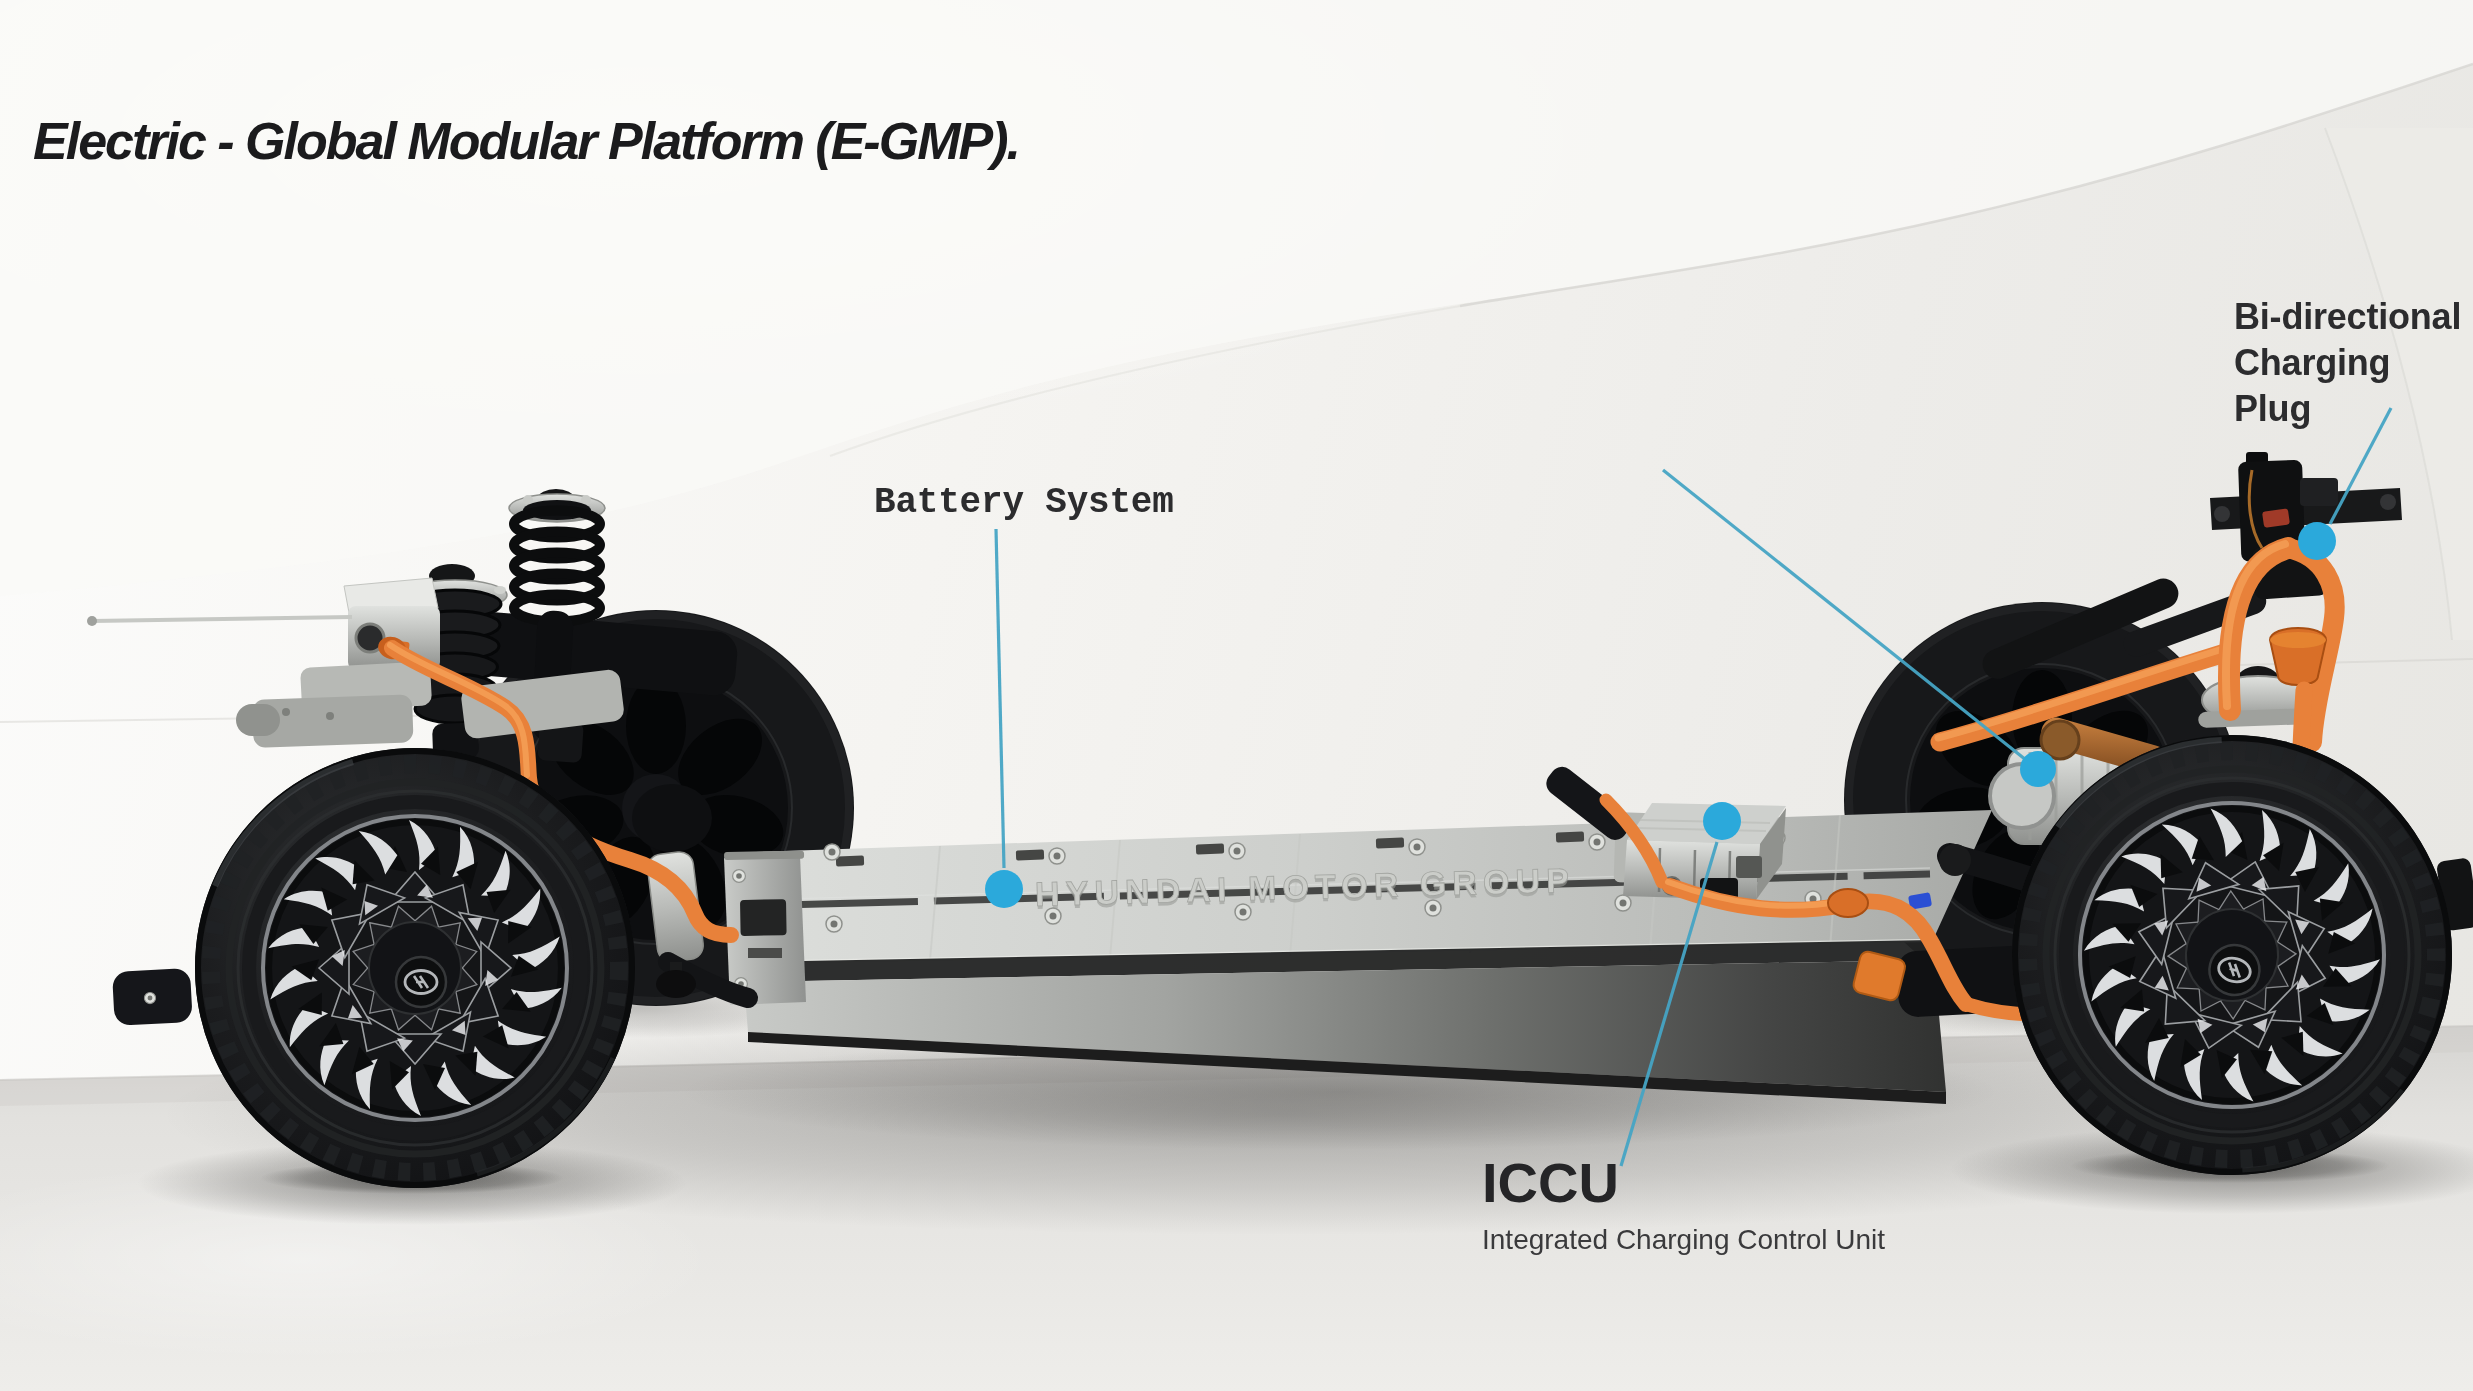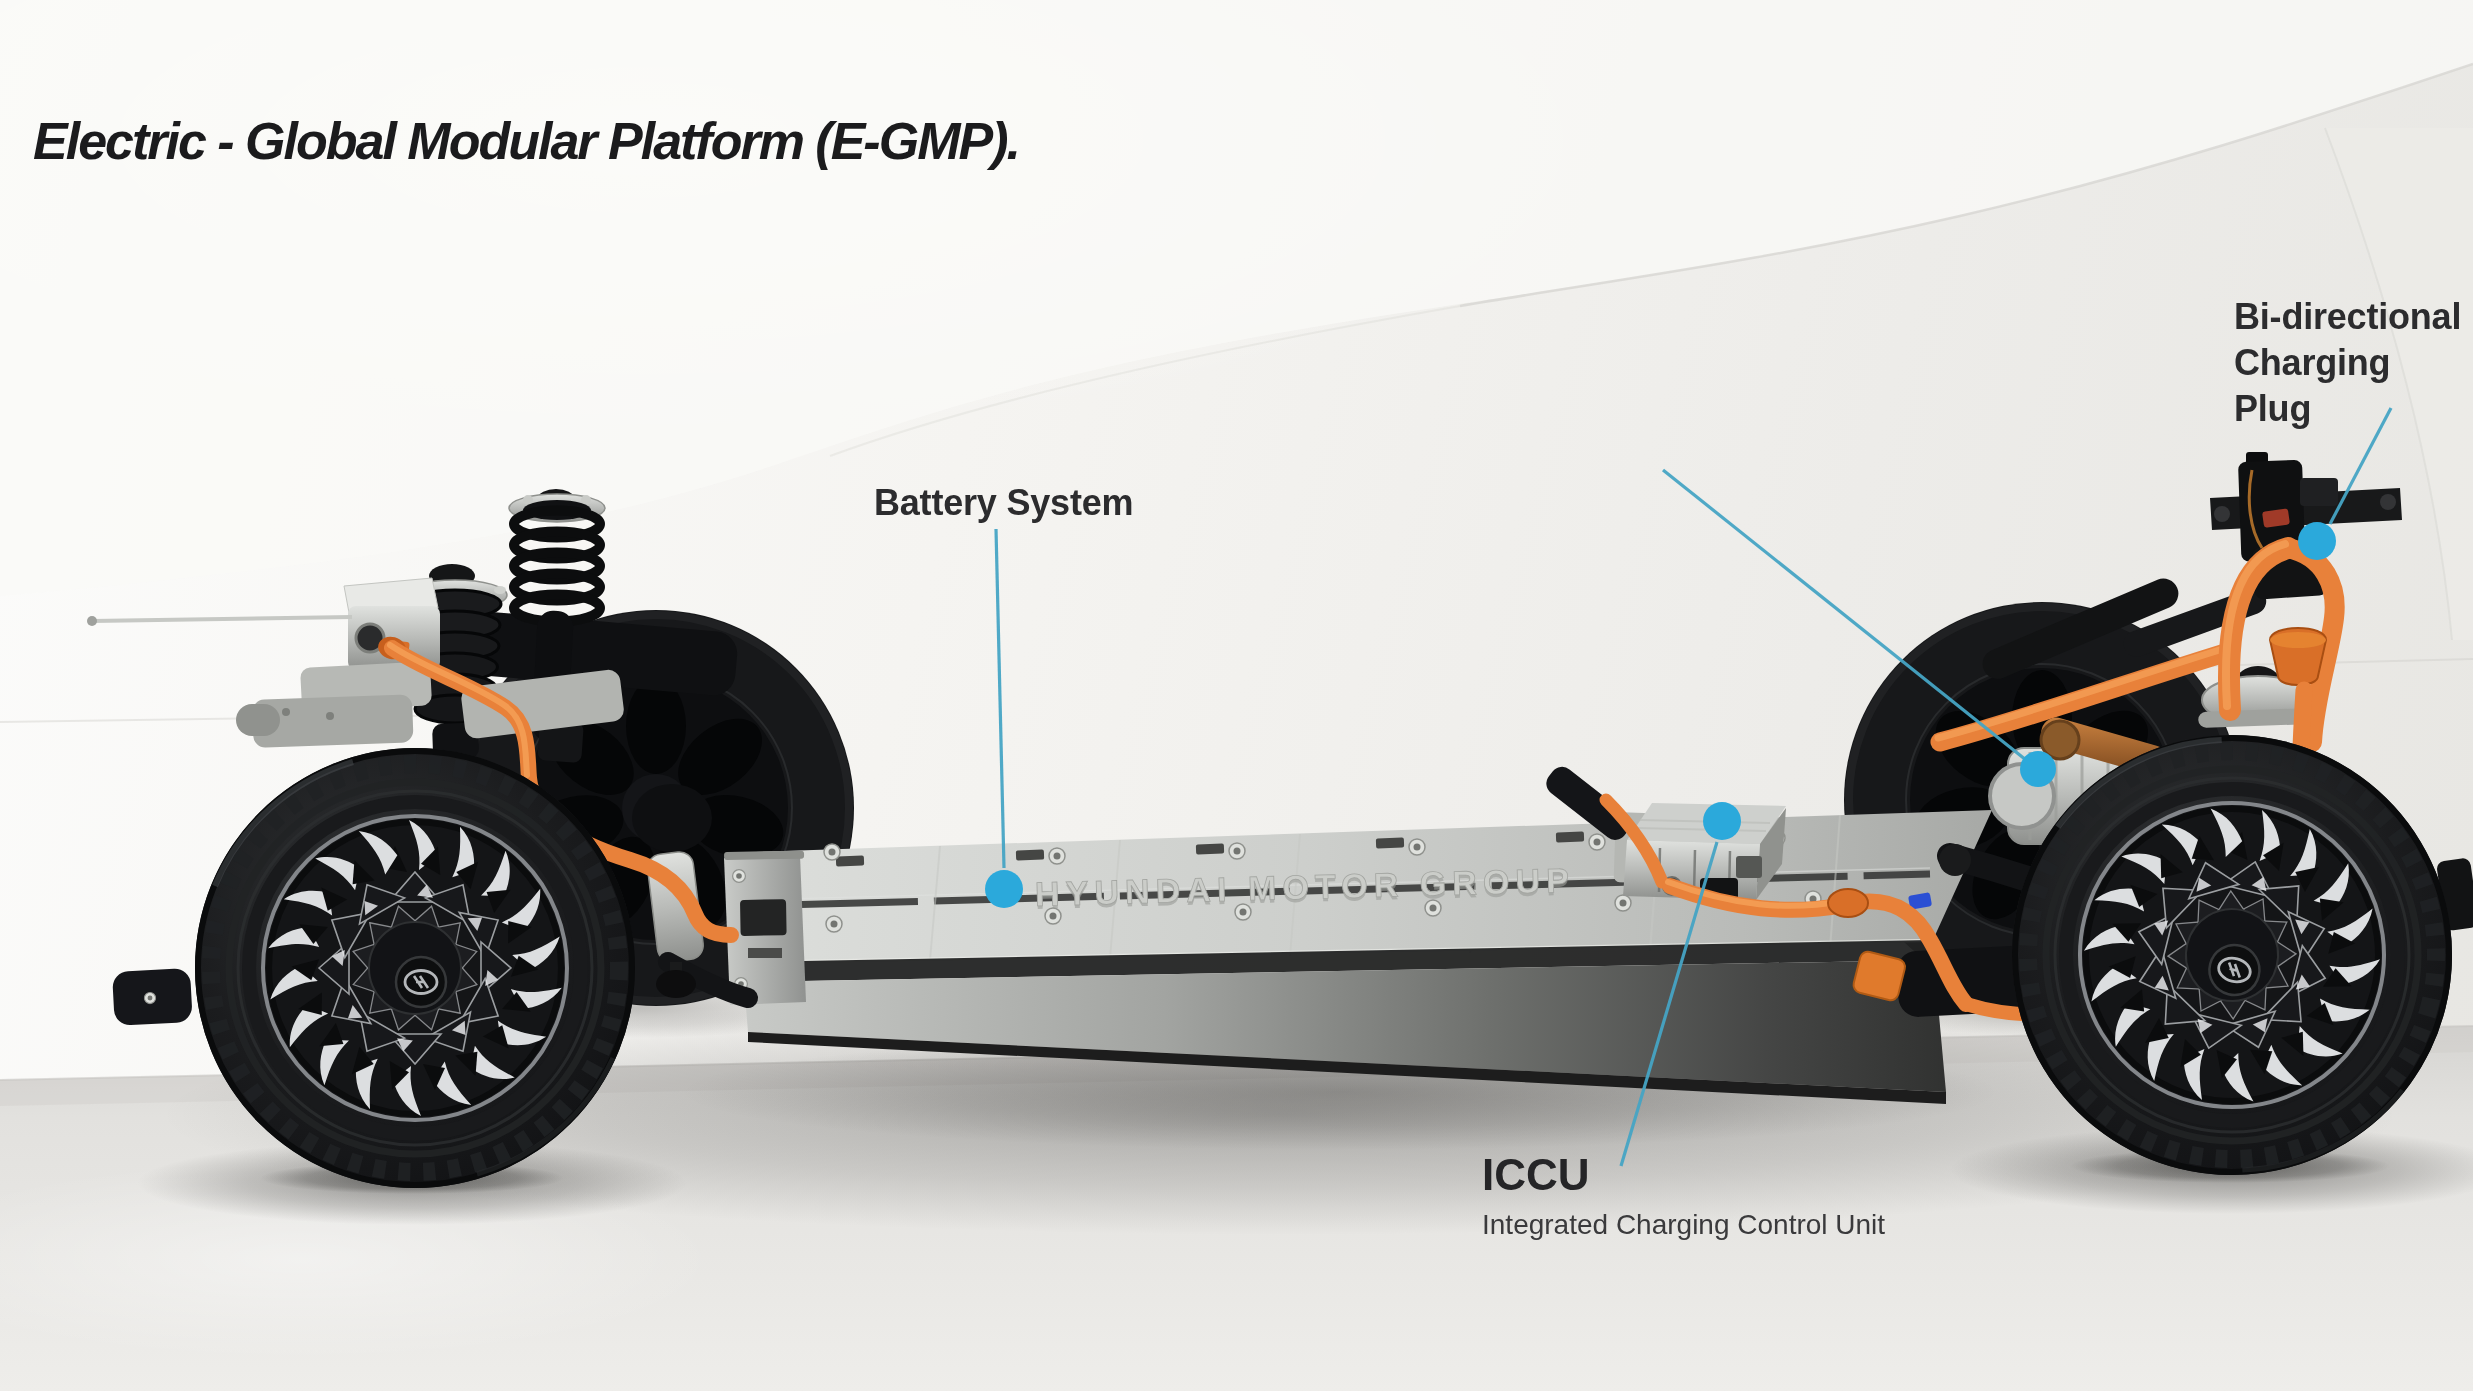--- a/index.html
+++ b/index.html
@@ -5,25 +5,25 @@
 <style>
   html,body{margin:0;padding:0;}
   body{width:2473px;height:1391px;overflow:hidden;font-family:"Liberation Sans","DejaVu Sans",sans-serif;}
   .stage{position:relative;width:2473px;height:1391px;overflow:hidden;
          background:linear-gradient(105deg,#fcfcfb 0%,#f5f4f1 38%,#edece9 70%,#e7e6e2 100%);}
   .scene{position:absolute;left:0;top:0;width:2473px;height:1391px;display:block;}
   .page-title{position:absolute;left:33px;top:76px;font-size:52px;font-weight:700;
               letter-spacing:-2px;color:#1b1b1d;white-space:nowrap;font-style:italic;}
   .callout-label{position:absolute;font-size:36px;font-weight:600;color:#2c2c2e;
                  line-height:1.28;white-space:pre-line;letter-spacing:-0.2px;margin-top:12px;}
-  .lbl-battery{left:874px;top:468px;}
+  .lbl-battery{left:874px;top:468px;font-family:Liberation Mono, monospace;}
   .lbl-rtm{left:1521px;top:358px;}
   .lbl-bdcp{left:2234px;top:282px;}
   .iccu-block{position:absolute;left:1482px;top:1150px;}
-  .iccu-title{font-size:44px;font-weight:700;color:#252527;letter-spacing:0;}
+  .iccu-title{font-size:56px;font-weight:700;color:#252527;letter-spacing:0;}
   .iccu-sub{font-size:28px;font-weight:400;color:#3a3a3c;margin-top:9px;white-space:nowrap;}
 </style>
 </head>
 <body>
 
 <div class="stage">
 
 <svg class="scene" viewBox="0 0 2473 1391" xmlns="http://www.w3.org/2000/svg">
   <defs>
     <linearGradient id="gBattTop" x1="0" y1="0" x2="1" y2="0">

